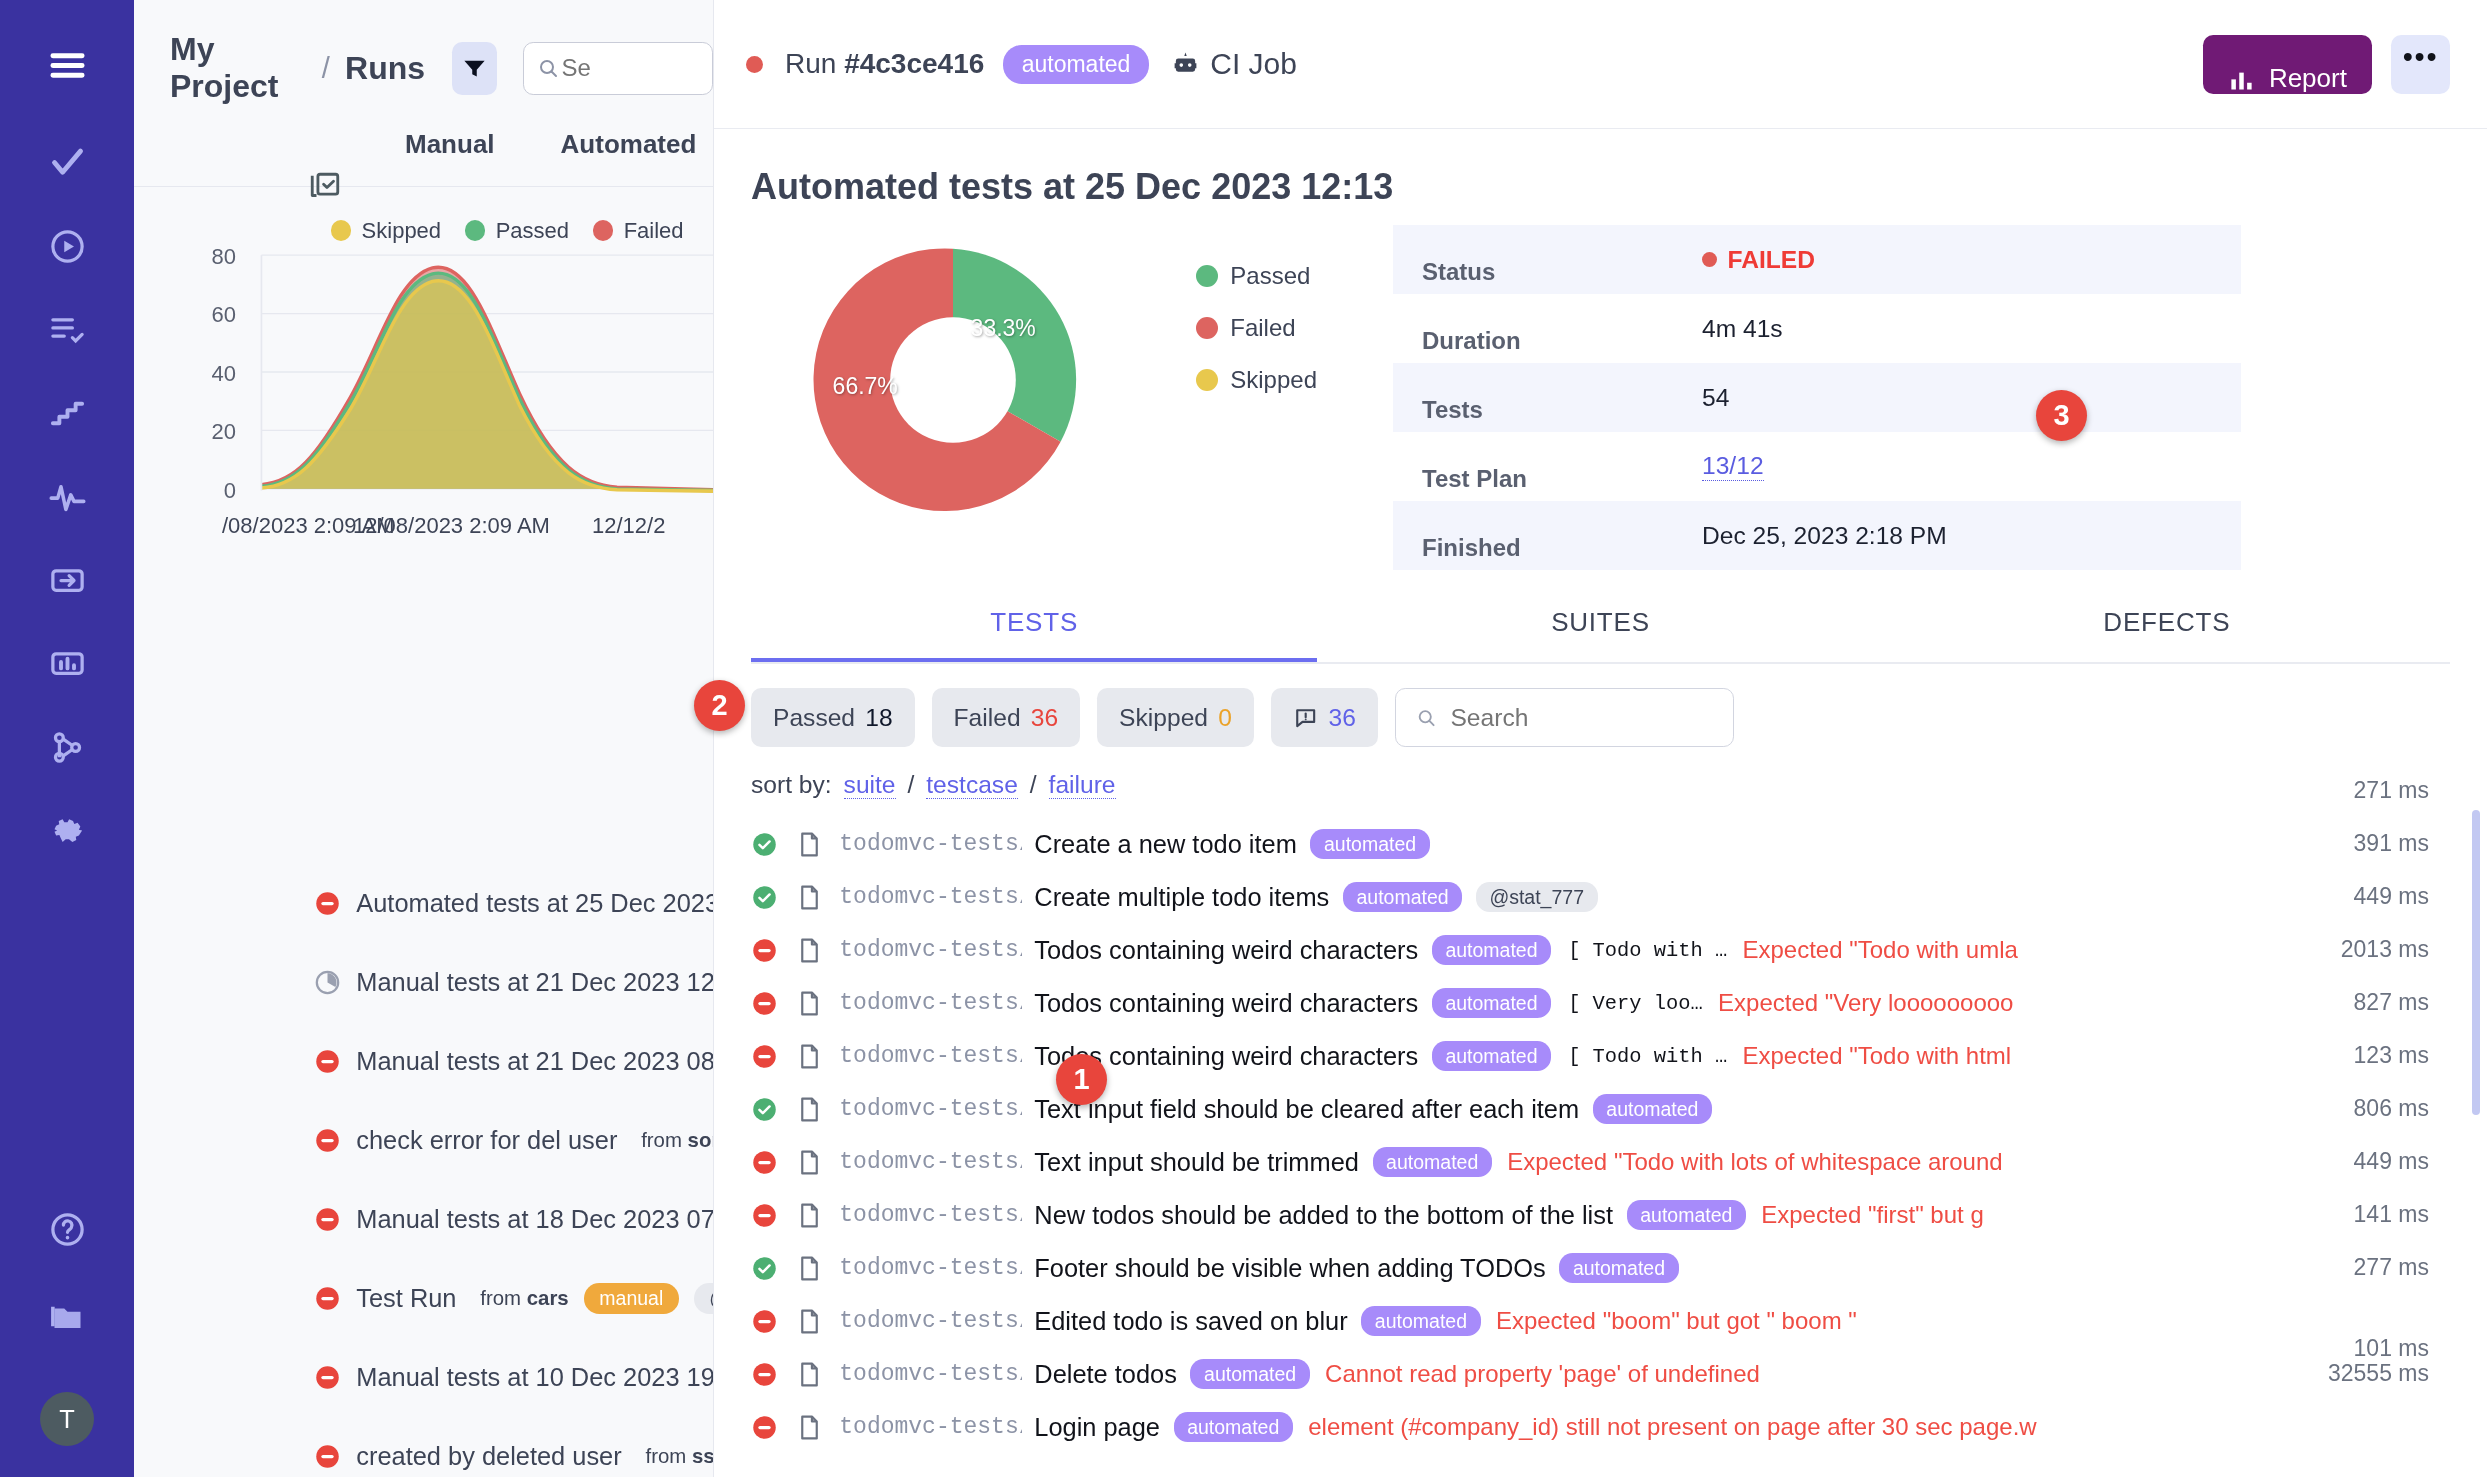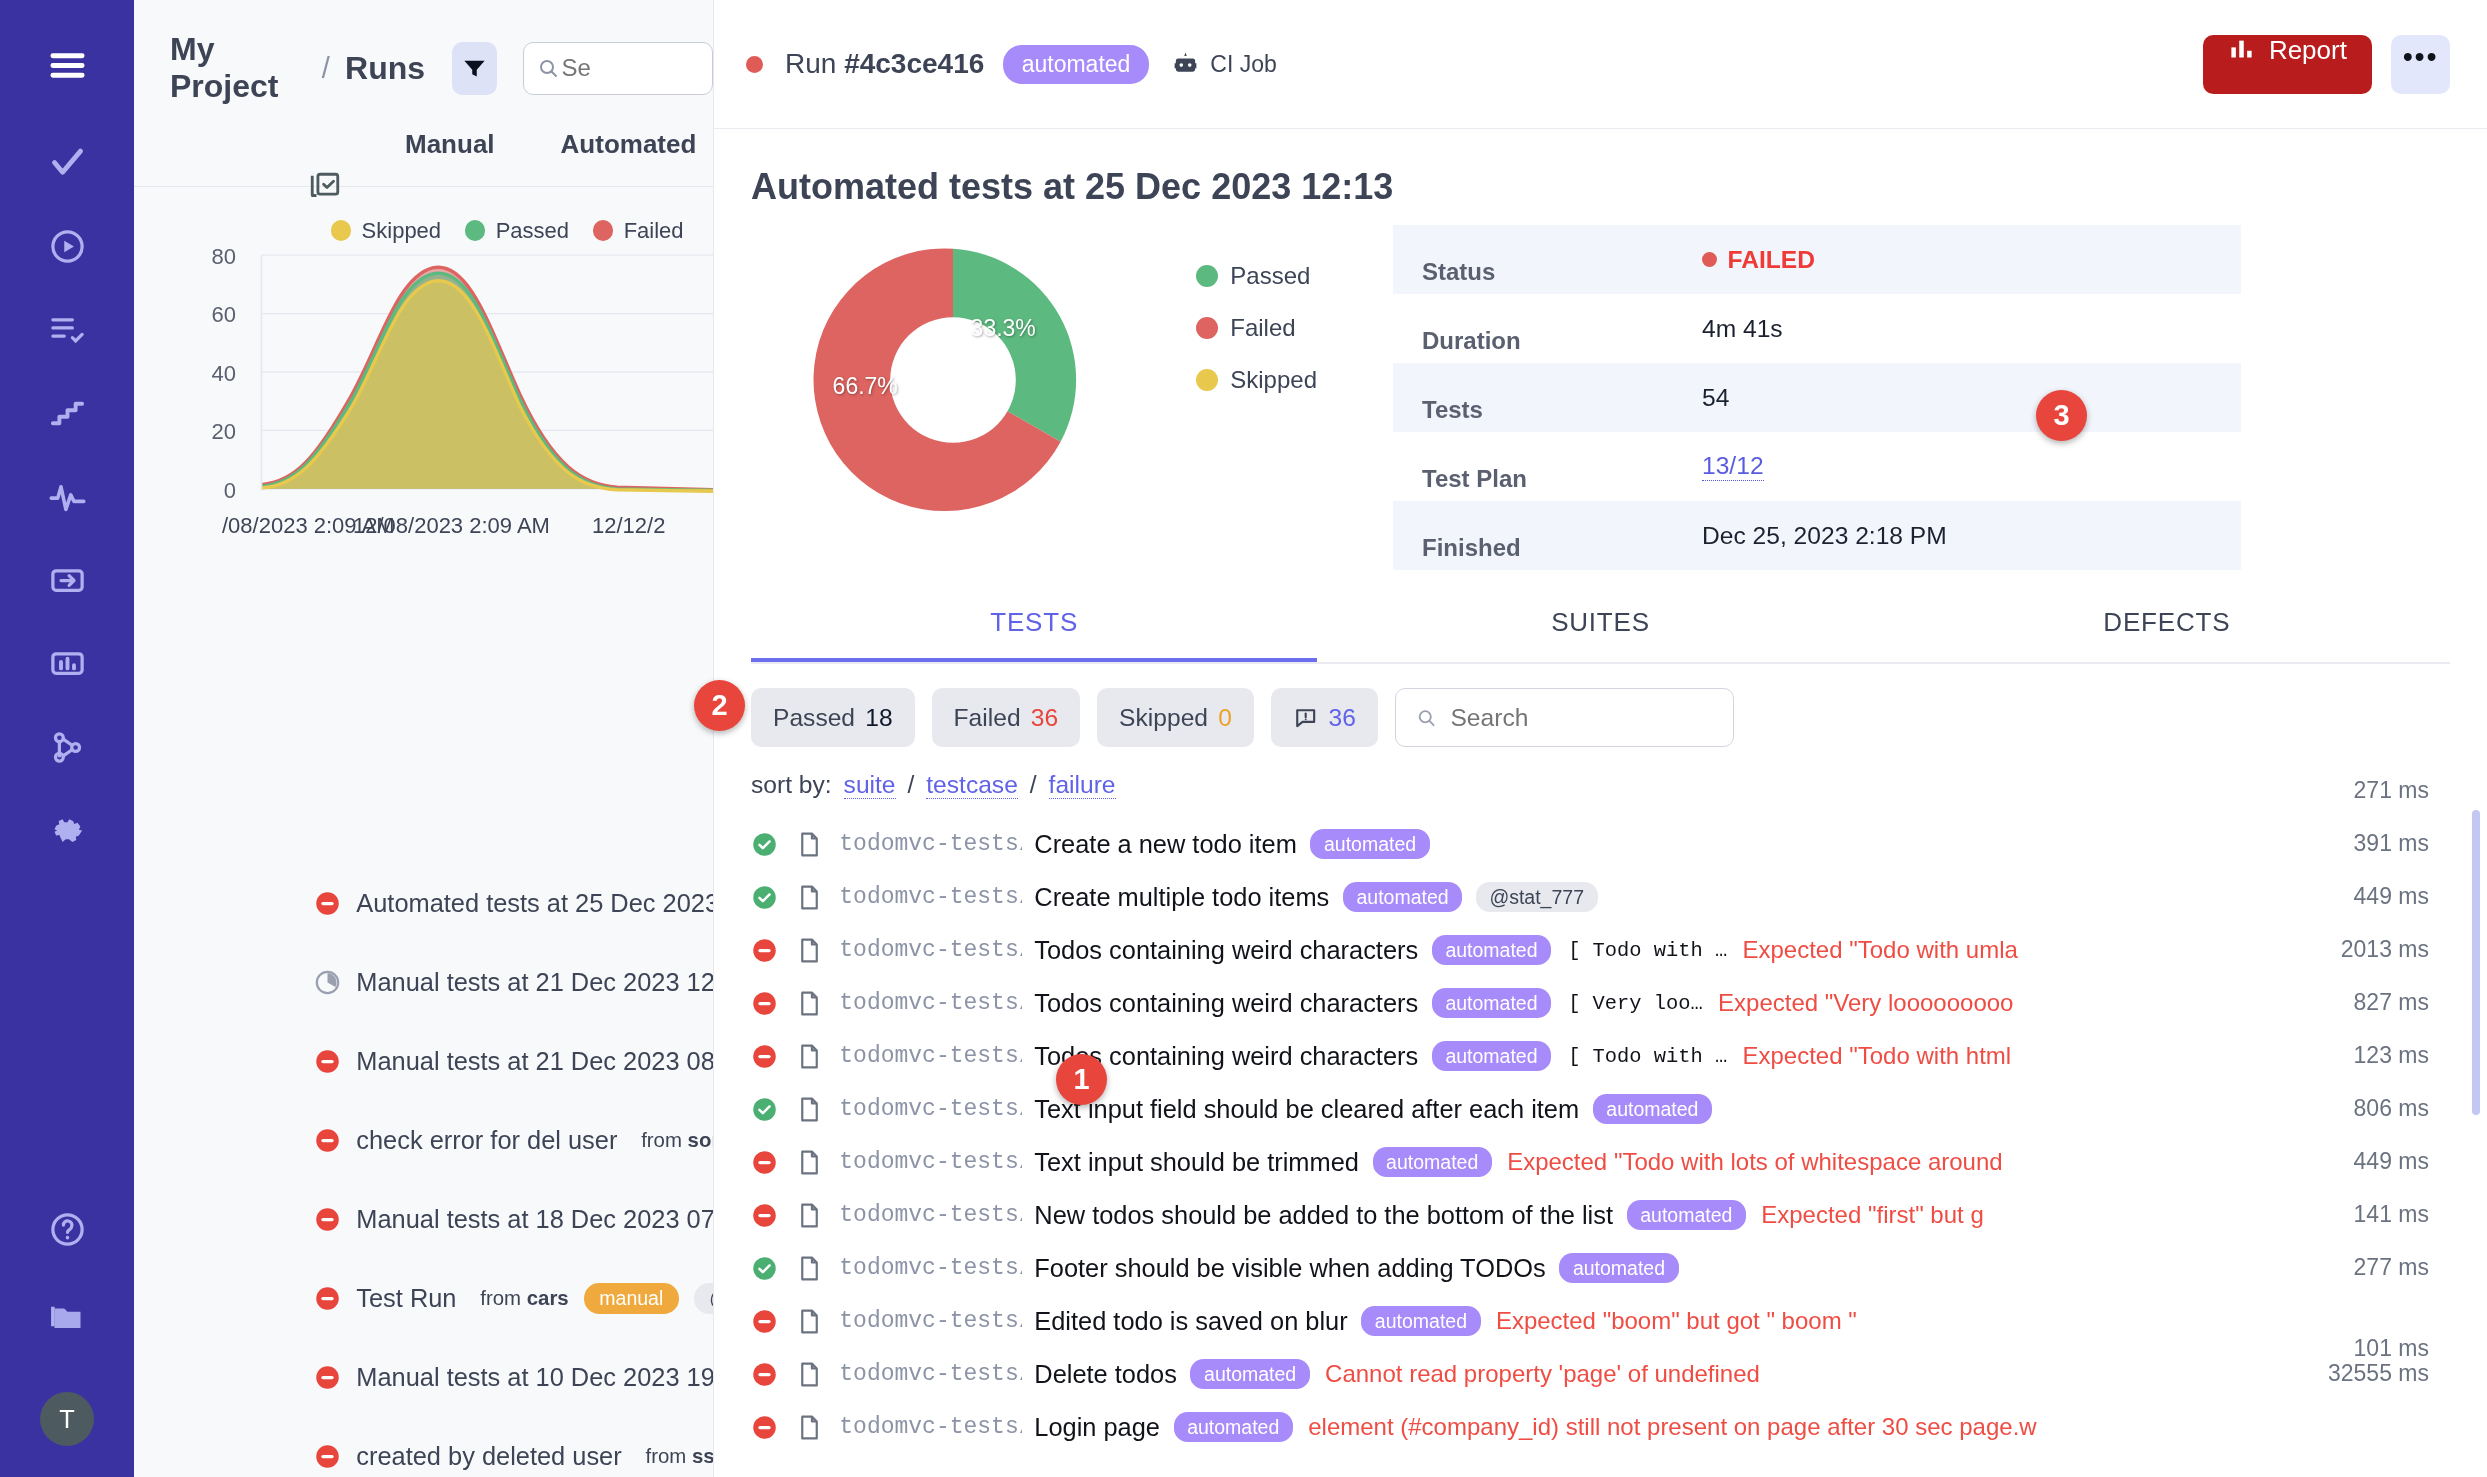--- a/index.html
+++ b/index.html
@@ -101,26 +101,26 @@
   }
   .dot-red { width: 17px; height: 17px; border-radius: 50%; background: #e05b55; flex:0 0 auto;}
   .run-title { font-size: 28px; color: #3d4456; margin-left: 22px; }
   .run-title b { font-weight: bold; }
   .badge-auto {
     background: #a78bfa; color: #fff; border-radius: 18.7px;
     padding: 6px 18.7px; font-size: 23px; margin-left: 18.7px;
   }
   .ci { display: flex; align-items: center; gap: 10.2px; margin-left: 22px; }
   .ci svg { width: 29px; height: 29px; color: #3d4456; }
-  .ci span { font-size: 23px; color: #3d4456; }
+  .ci span { font-size: 30px; color: #3d4456; }
   .head-spacer { flex: 1 1 auto; }
   .btn-report {
-    background: #b91c1c; color: #fff; border: 0; border-radius: 10.2px;
+    background: #701a75; color: #fff; border: 0; border-radius: 10.2px;
     height: 59px; padding: 0 25.4px; font-size: 26px; display: flex;
-    align-items: flex-start; gap: 13.6px; cursor: pointer;
+    align-items: flex-end; gap: 13.6px; cursor: pointer;
     font-family: "Liberation Sans", sans-serif;
   }
   .btn-report svg { width: 27px; height: 27px; }
   .btn-more {
     width: 59px; height: 59px; border-radius: 10.2px; background: #e3e7fb;
     margin-left: 18.7px; display: flex; align-items: center; justify-content: center;
     cursor: pointer; font-size: 29px; color: #11131a; letter-spacing: 1.7px;
     line-height: 0.2; padding-bottom:12px;
   }
 

